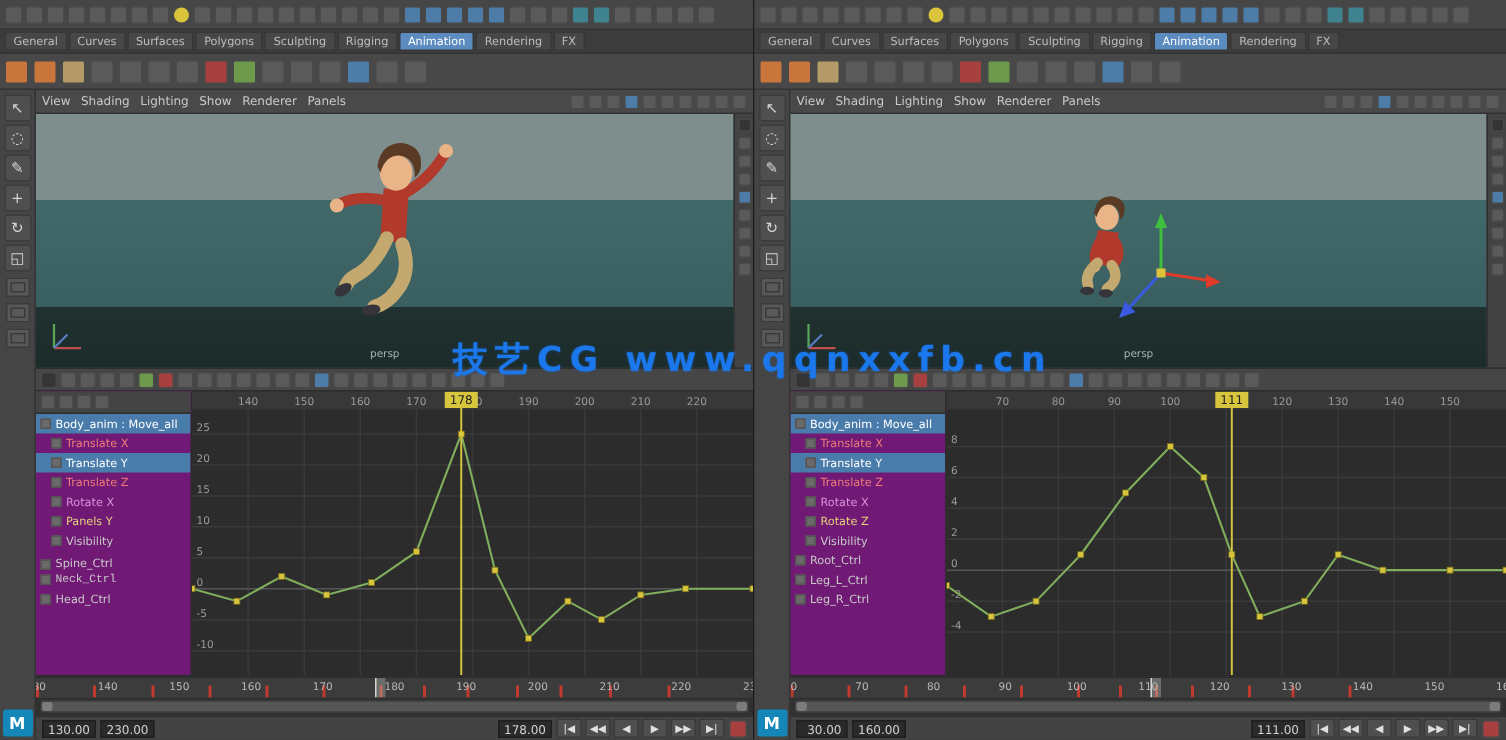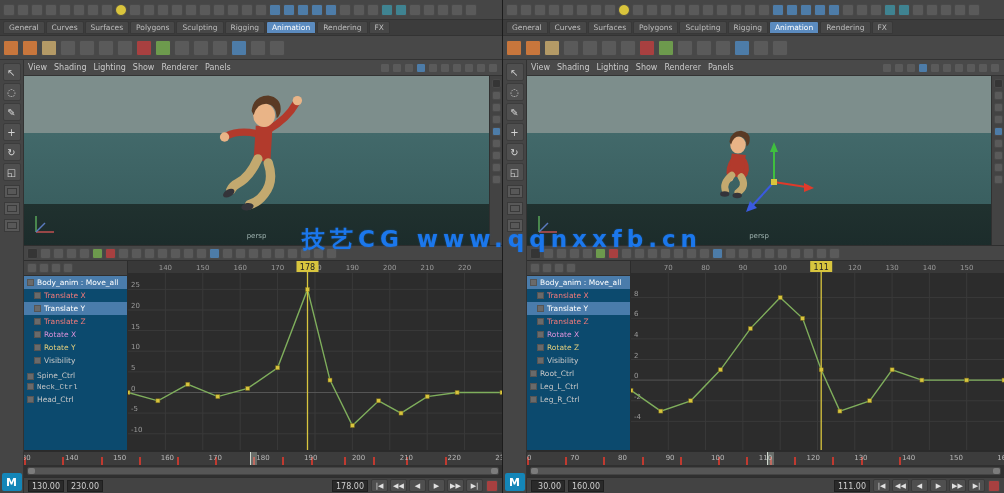--- a/index.html
+++ b/index.html
@@ -52,21 +52,21 @@
 .skin{fill:#e9b487}.hair{fill:#5a3a24}.shirt{fill:#b23a2c}
 .arm{stroke:#b23a2c;stroke-width:7;fill:none;stroke-linecap:round}
 .pants{stroke:#c3a96f;stroke-width:9;fill:none;stroke-linecap:round}
 .shoe{fill:#34343a}
 .manip{position:absolute;pointer-events:none}
 
 .gtb{height:16px;background:#464646;border-top:1px solid #2e2e2e;border-bottom:1px solid #2e2e2e;gap:2px;flex:0 0 auto}
 .gtb .chip{width:11px;height:11px}
 
 .graph{height:190px;display:flex;min-height:0;border-bottom:1px solid #2a2a2a;flex:0 0 auto}
-.outl{width:104px;background:#0c4a6e;border-right:1px solid #2c2c2c;display:flex;flex-direction:column}
+.outl{width:104px;background:#701a75;border-right:1px solid #2c2c2c;display:flex;flex-direction:column}
 .outl-head{height:15px;display:flex;gap:2px;align-items:center;padding:0 3px;background:#444;border-bottom:1px solid #2f2f2f}
 .outl-head .chip{width:10px;height:10px}
 .outl-list{flex:1;overflow:hidden}
 .ol-row{display:flex;align-items:center;gap:3px;height:13px;padding:0 3px;font-size:7.5px;white-space:nowrap;overflow:hidden}
 .ol-row.sel{background:#4a7cab}
 .ol-ico{width:7px;height:7px;background:#6a6a6a;border:1px solid #555;flex:0 0 auto}
 .curve-wrap{flex:1;min-width:0;position:relative;background:#2c2c2c;overflow:hidden}
 
 .tl{height:14px;background:#3c3c3c;border-top:1px solid #2b2b2b;position:relative;overflow:hidden;flex:0 0 auto}
 .tl-num{position:absolute;top:2px;transform:translateX(-50%);font-size:7px;color:#b8b8b8}
@@ -275,21 +275,21 @@
               <div class="ol-row" style="padding-left: 10px;">
                 <span class="ol-ico"></span>
                 <span style="color: rgb(240, 122, 122);">Translate Z</span>
               </div>
               <div class="ol-row" style="padding-left: 10px;">
                 <span class="ol-ico"></span>
                 <span style="color: rgb(217, 145, 217);">Rotate X</span>
               </div>
               <div class="ol-row" style="padding-left: 10px;">
                 <span class="ol-ico"></span>
-                <span style="color: rgb(227, 207, 126);">Rotate Y</span>
+                <span style="color: rgb(227, 207, 126);">Panels Y</span>
               </div>
               <div class="ol-row" style="padding-left: 10px;">
                 <span class="ol-ico"></span>
                 <span style="color: rgb(200, 200, 200);">Visibility</span>
               </div>
               <div class="ol-row" style="padding-left: 3px; align-items: flex-end;">
                 <span class="ol-ico"></span>
                 <span style="color: rgb(200, 200, 200);">Spine_Ctrl</span>
               </div>
               <div class="ol-row" style="padding-left: 3px; font-family: Liberation Mono, monospace;">

